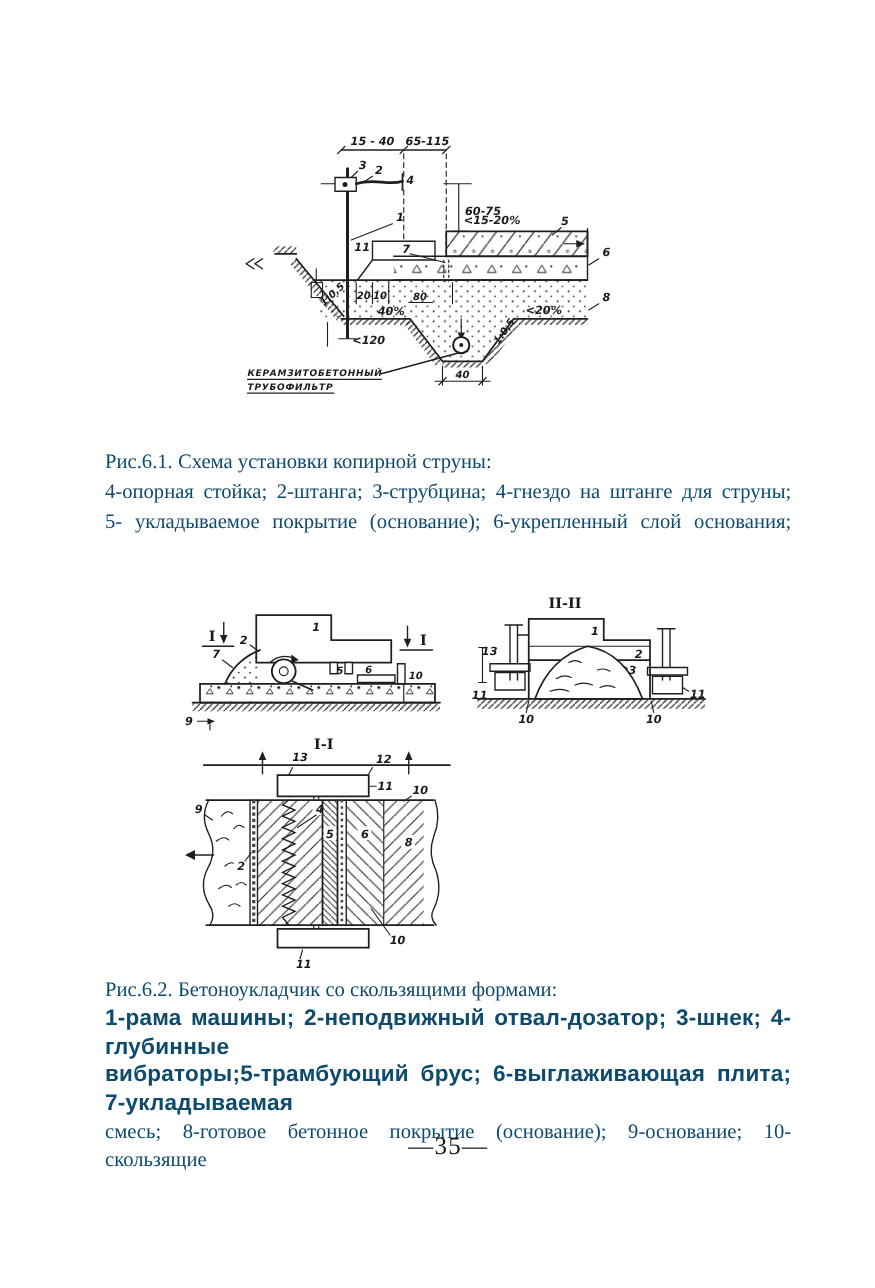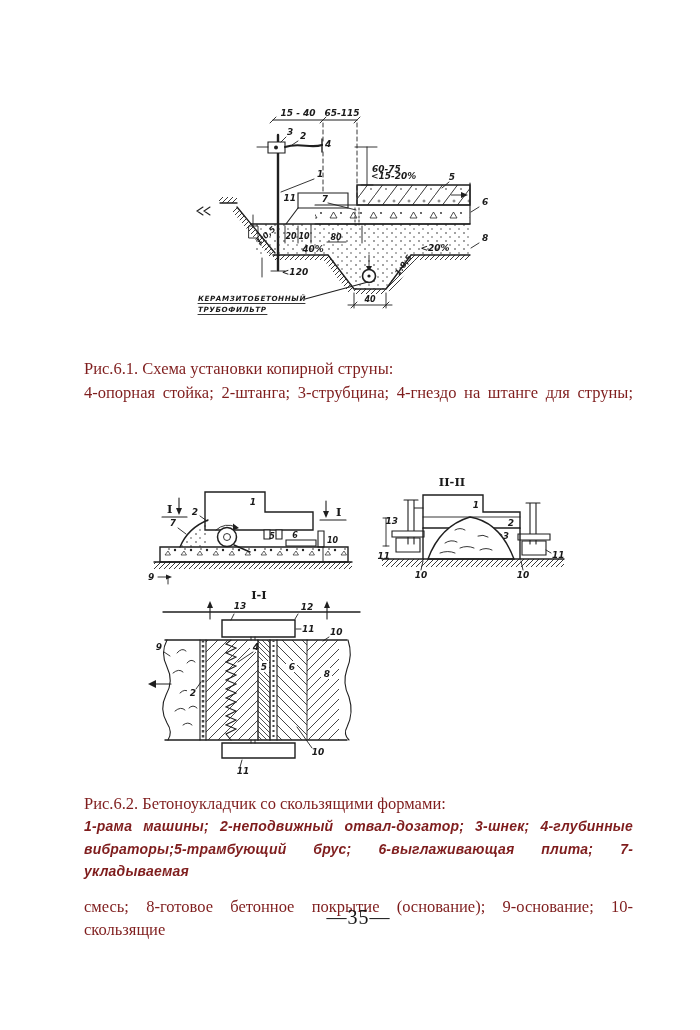--- a/index.html
+++ b/index.html
@@ -12,25 +12,25 @@
   .md{stroke-width:1.4;}
   .thin{stroke-width:0.9;}
   .fillw{fill:#ffffff;}
   .blk{fill:#1f1f1f;stroke:none;}
   .dsh{stroke-dasharray:4 3;}
   .dlb{font-family:"DejaVu Sans",sans-serif;font-size:9px;font-style:italic;font-weight:bold;fill:#1a1a1a;}
   .s8{font-size:8px;}
   .dt{font-family:"DejaVu Serif",serif;font-size:11.5px;font-weight:bold;font-style:normal;fill:#1a1a1a;}
   .hnote{font-family:"DejaVu Sans",sans-serif;font-size:7.2px;font-weight:bold;font-style:italic;
          letter-spacing:0.6px;fill:#1a1a1a;}
-  .cap{position:absolute;color:#7f1d1d;}
+  .cap{position:absolute;color:#0c4a6e;}
   .serif{font-family:"Liberation Serif",serif;font-size:16.5px;line-height:24px;}
-  .c2{line-height:23px;margin-top:12px;}
-  .sansb{font-family:"Liberation Sans",sans-serif;font-size:14px;font-weight:600;
-         line-height:22.5px;letter-spacing:0.2px;font-style:italic;}
+  .c2{line-height:23px;}
+  .sansb{font-family:"Liberation Sans",sans-serif;font-size:18px;font-weight:600;
+         line-height:22.5px;letter-spacing:0.2px;}
   .just{text-align:justify;text-align-last:justify;}
   .pageno{position:absolute;left:84px;width:549px;top:906px;text-align:center;
           font-family:"Liberation Serif",serif;font-size:20px;letter-spacing:1px;}
 </style>
 </head>
 <body>
 
 <div class="page">
 
   <svg width="0" height="0">
@@ -329,20 +329,21 @@
     <path class="ln thin" d="M106 157 V160 M110 157 V160"></path>
     <text class="dlb" x="98" y="191" text-anchor="middle">11</text>
     <path class="ln thin" d="M97 177 L95 184"></path>
     <text class="dlb" x="173" y="172" text-anchor="middle">10</text>
     <path class="ln thin" d="M167 165 L152 144"></path>
   </svg>
 
   <div class="cap" style="left:84px;top:357px;width:549px">
     <div class="serif">Рис.6.1. Схема установки копирной струны:</div>
     <div class="serif just">4-опорная стойка; 2-штанга; 3-струбцина; 4-гнездо на штанге для струны;</div>
+    <div class="serif just">5- укладываемое покрытие (основание); 6-укрепленный слой основания;</div>
   </div>
 
   <div class="cap" style="left:84px;top:780px;width:549px">
     <div class="serif c2">Рис.6.2. Бетоноукладчик со скользящими формами:</div>
     <div class="sansb just">1-рама машины; 2-неподвижный отвал-дозатор; 3-шнек; 4-глубинные</div>
     <div class="sansb just">вибраторы;5-трамбующий брус; 6-выглаживающая плита; 7-укладываемая</div>
     <div class="serif c2 just">смесь; 8-готовое бетонное покрытие (основание); 9-основание; 10- скользящие</div>
   </div>
 
   <div class="pageno">—35—</div>

